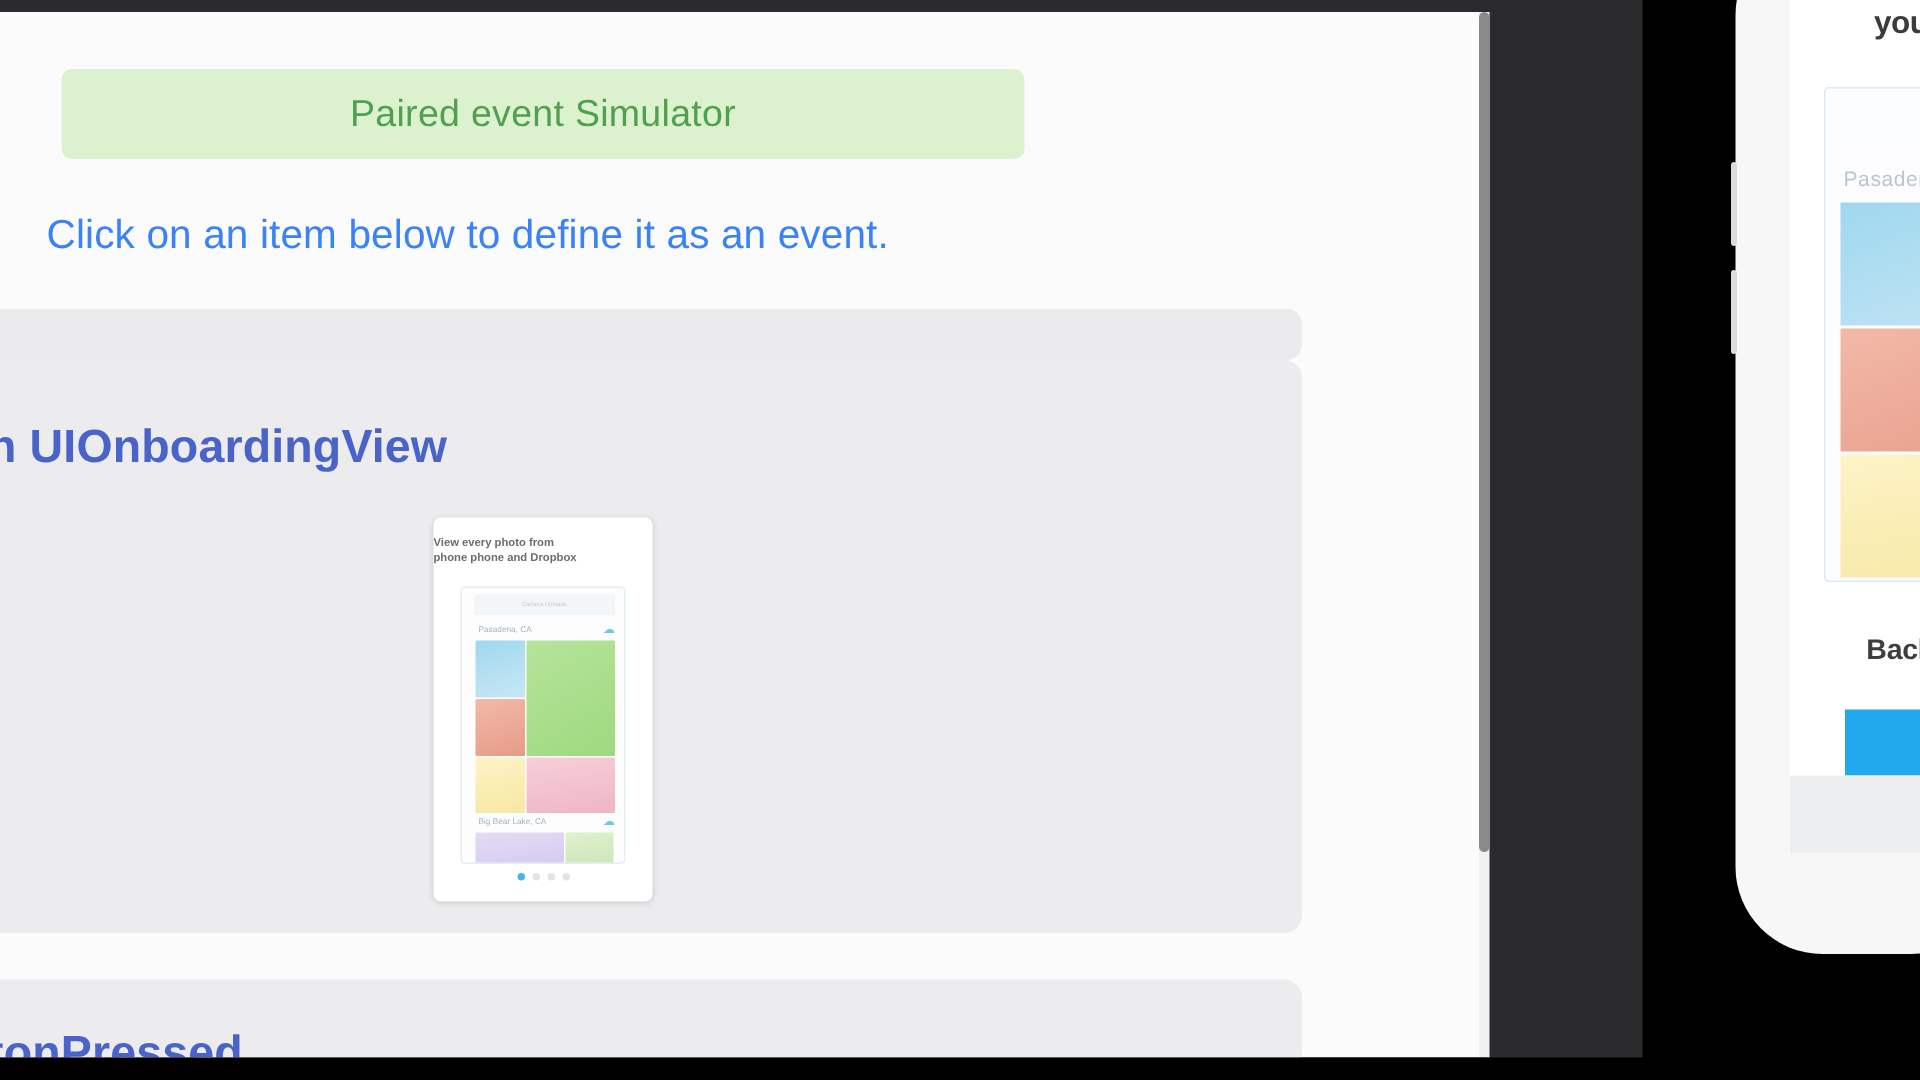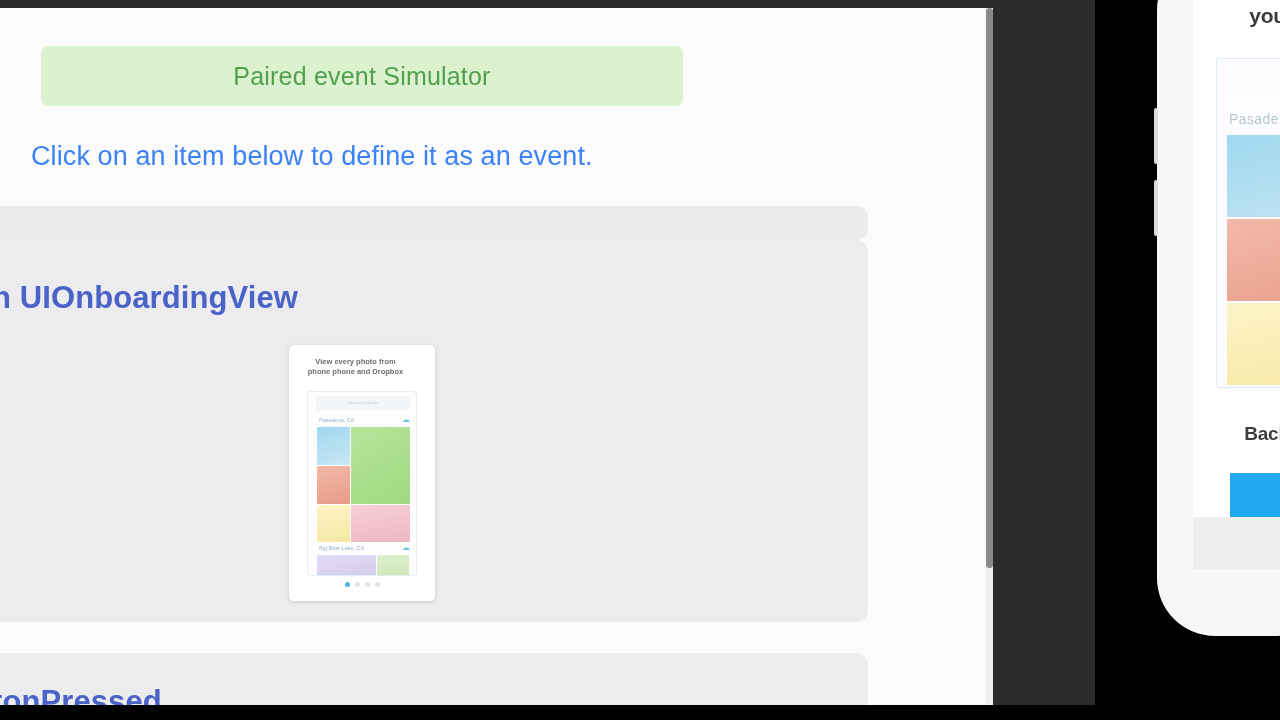--- a/index.html
+++ b/index.html
@@ -103,21 +103,20 @@
   
   .mockup {
     position:absolute; left:289px; top:337px; width:146px; height:256px;
     background:#ffffff;
     border-radius:5px;
     box-shadow:0 1px 4px rgba(0,0,0,0.14);
     overflow:hidden;
   }
   .mockup-headline {
     position:absolute; left:0; top:12px; width:133px;
-    text-align:center;
     color:#6d6d70;
     font-size:7.5px;
     line-height:10px;
     font-weight:bold;
   }
   .mockup-screen {
     position:absolute; left:18px; top:46px; width:110px; height:185px;
     background:#fdfdfe;
     border:1px solid #e2eef5;
     border-radius:3px;

